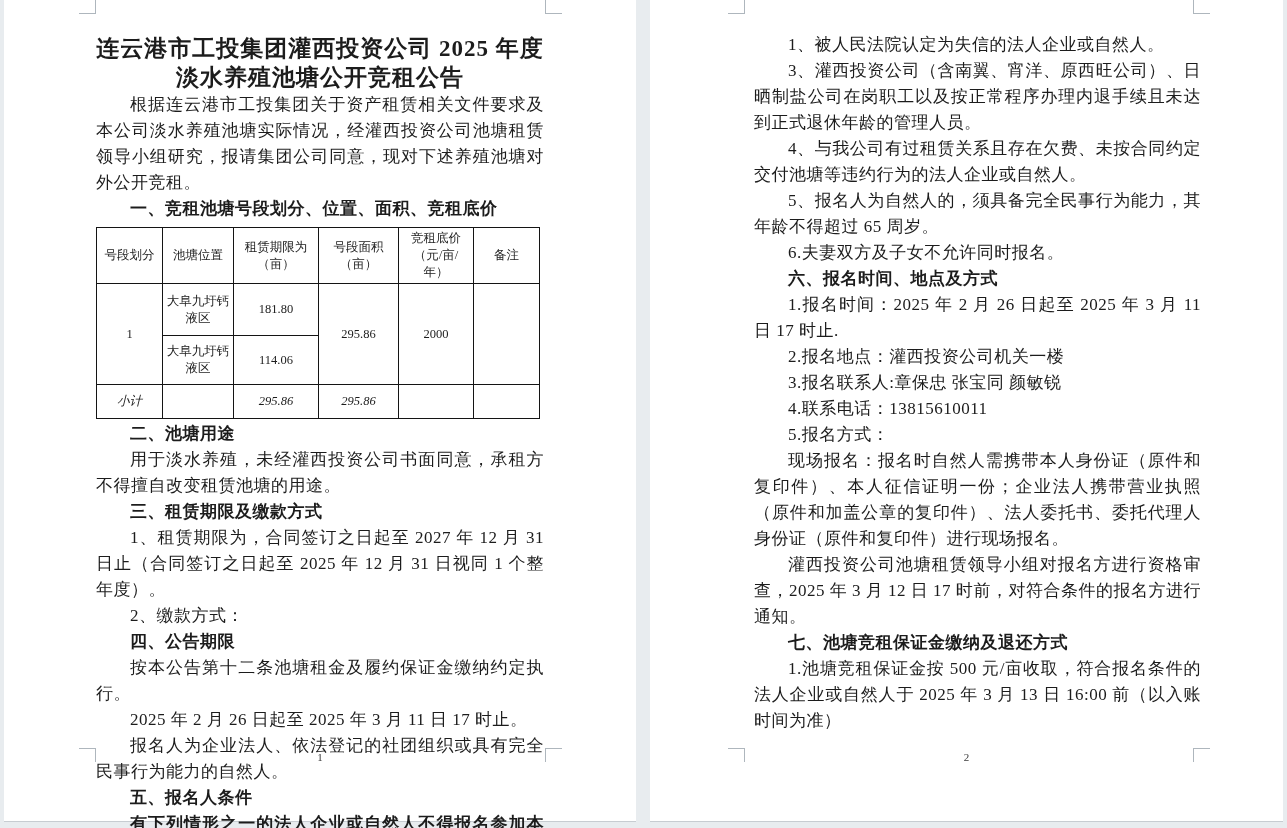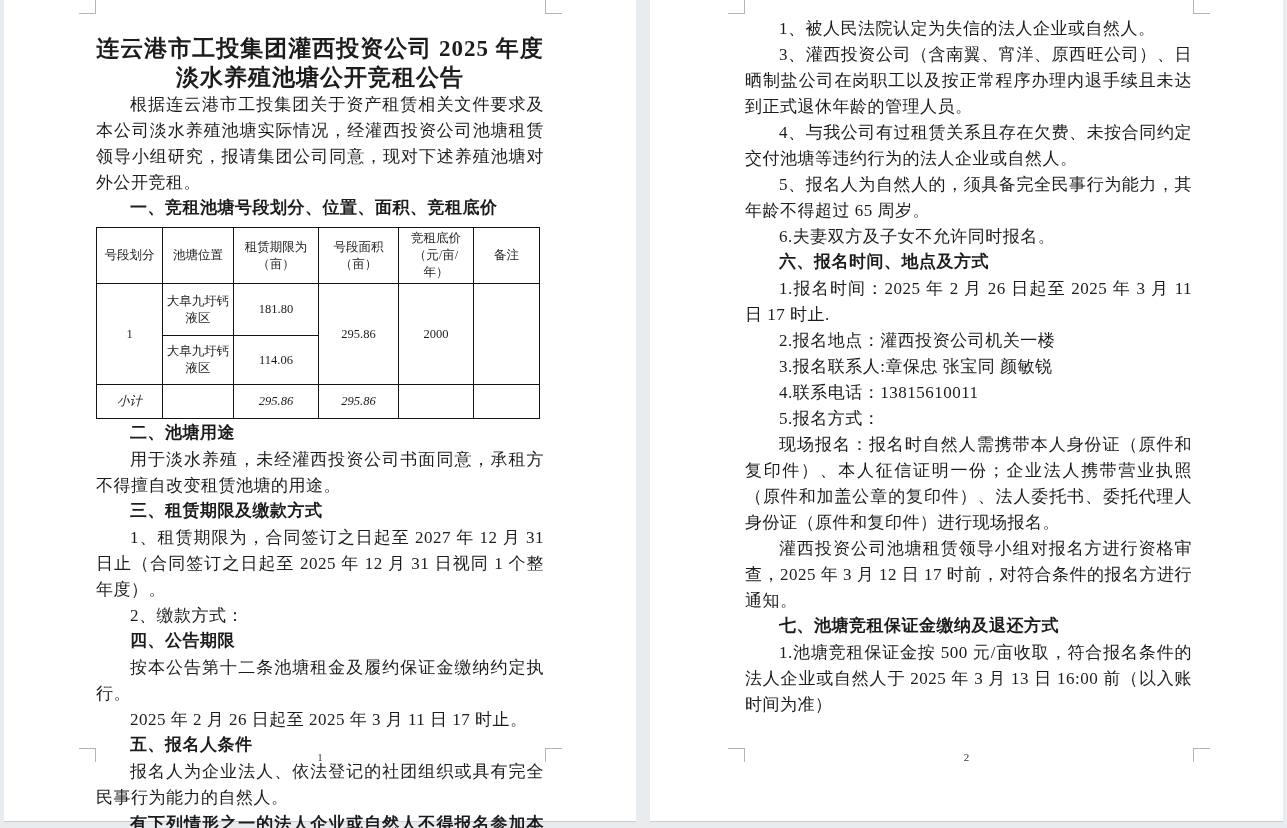--- a/index.html
+++ b/index.html
@@ -7,25 +7,25 @@
     width:1287px;height:828px;position:relative;overflow:hidden;
     background:#e8ecef;
     font-family:"Liberation Serif","DejaVu Serif",serif;
     color:#1c1c1c;
   }
   .page{position:absolute;top:0;height:821px;background:#ffffff;border-bottom:1px solid #c7ccd1;}
   #page1{left:4px;width:632px;}
   #page2{left:650px;width:633px;}
   .content{position:absolute;top:0;}
   #page1 .content{left:92px;width:448px;}
-  #page2 .content{left:95px;width:447px;padding-top:16px;}
+  #page2 .content{left:104px;width:447px;padding-top:5px;margin-top:27px;}
   .title-wrap{padding-top:34px;}
   .title{font-weight:bold;font-size:23px;line-height:29px;text-align:center;letter-spacing:1px;margin:0;}
   .bp{font-size:17px;line-height:26px;text-align:justify;text-indent:2em;letter-spacing:0.5px;margin:0;}
-  .h{font-weight:bold;font-family:Liberation Mono, monospace;}
+  .h{font-weight:bold;}
   .bold{font-weight:bold;}
   table.rent{border-collapse:collapse;table-layout:fixed;width:443px;margin:5px 0 2px 0;}
   table.rent td,table.rent th{
     border:1.5px solid #141414;text-align:center;vertical-align:middle;
     font-weight:normal;font-size:12.5px;line-height:17px;padding:2px 3px;
     letter-spacing:0;
   }
   .tr-head{height:44px;}
   .tr-r1{height:52px;}
   .tr-r2{height:49px;}
@@ -100,22 +100,22 @@
       </table>
 
     <p class="bp h">二、池塘用途</p>
     <p class="bp">用于淡水养殖，未经灌西投资公司书面同意，承租方不得擅自改变租赁池塘的用途。</p>
     <p class="bp h">三、租赁期限及缴款方式</p>
     <p class="bp">1、租赁期限为，合同签订之日起至 2027 年 12 月 31 日止（合同签订之日起至 2025 年 12 月 31 日视同 1 个整年度）。</p>
     <p class="bp">2、缴款方式：</p>
     <p class="bp h">四、公告期限</p>
     <p class="bp">按本公告第十二条池塘租金及履约保证金缴纳约定执行。</p>
     <p class="bp">2025 年 2 月 26 日起至 2025 年 3 月 11 日 17 时止。</p>
+    <p class="bp">报名人为企业法人、依法登记的社团组织或具有完全民事行为能力的自然人。</p>
     <p class="bp h">五、报名人条件</p>
-    <p class="bp">报名人为企业法人、依法登记的社团组织或具有完全民事行为能力的自然人。</p>
     <p class="bp bold">有下列情形之一的法人企业或自然人不得报名参加本次池塘竞租：</p>
   </div>
 
   <p class="pagenum">1</p>
 </div>
 
 <div class="page" id="page2">
   <div class="mark tl"></div>
   <div class="mark tr"></div>
   <div class="mark bl"></div>

